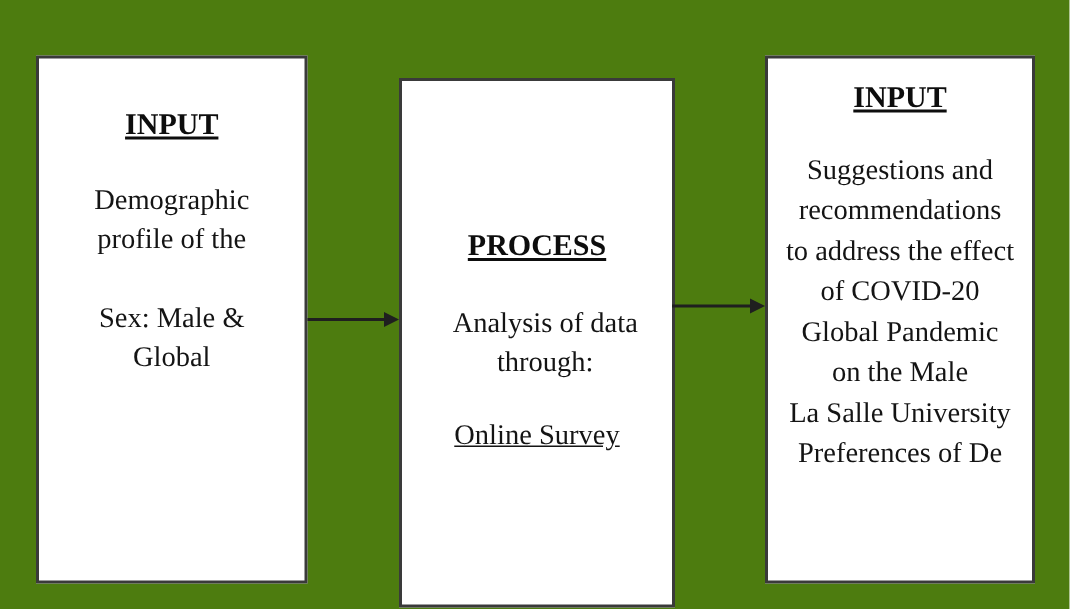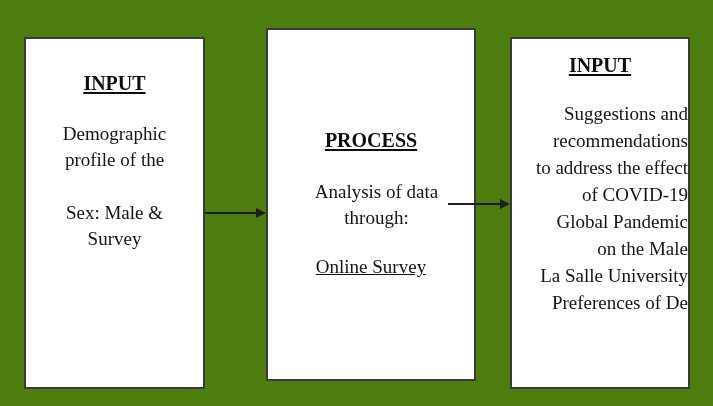--- a/index.html
+++ b/index.html
@@ -19,21 +19,21 @@
   .box {
     position: absolute;
     box-sizing: border-box;
     border: 2px solid #3a3a3a;
     background: #ffffff;
     text-align: center;
     font-size: 19px;
     line-height: 26px;
   }
   .box-input   { left: 24px;  top: 37px; width: 181px; height: 352px; }
-  .box-process { left: 266px; top: 28px; width: 210px; height: 353px; }
+  .box-process { left: 266px; top: 52px; width: 184px; height: 353px; }
   .box-output  { left: 510px; top: 37px; width: 180px; height: 352px; }
 
   .box-title {
     font-weight: bold;
     font-size: 20px;
     line-height: 26px;
     color: #0d0d0d;
     text-decoration: underline;
     text-decoration-thickness: 2px;
     text-underline-offset: 2px;
@@ -41,21 +41,21 @@
   .box-input   .box-title { margin-top: 31px; }
   .box-process .box-title { margin-top: 97px; }
   .box-output  .box-title { margin-top: 13px; }
 
   .para { margin-top: 26px; }
   .box-input   .para-1 { margin-top: 25px; }
   .box-input   .para-2 { margin-top: 27px; }
   .box-input   .para-3 { margin-top: 27px; }
   .box-process .para-1 { margin-top: 26px; margin-left: 11px; }
   .box-process .para-2 { margin-top: 23px; text-decoration: underline; }
-  .box-output  .para-1 { margin-top: 22px; text-align: right; }
+  .box-output  .para-1 { margin-top: 22px; }
   .box-output  .line   { line-height: 27px; }
 
   .line { white-space: nowrap; }
 
   .arrow {
     position: absolute;
     height: 2px;
     background: #1f1f1f;
   }
   .arrow::after {
@@ -78,21 +78,21 @@
 <div class="canvas">
 
   <div class="box box-input">
     <div class="box-title">INPUT</div>
     <div class="para para-1">
       <div class="line">Demographic</div>
       <div class="line">profile of the</div>
     </div>
     <div class="para para-3">
       <div class="line">Sex: Male &amp;</div>
-      <div class="line">Survey</div>
+      <div class="line">Global</div>
     </div>
   </div>
 
   <div class="arrow arrow-1"></div>
 
   <div class="box box-process">
     <div class="box-title">PROCESS</div>
     <div class="para para-1">
       <div class="line">Analysis of data</div>
       <div class="line">through:</div>
@@ -103,21 +103,21 @@
   </div>
 
   <div class="arrow arrow-2"></div>
 
   <div class="box box-output">
     <div class="box-title">INPUT</div>
     <div class="para para-1">
       <div class="line">Suggestions and</div>
       <div class="line">recommendations</div>
       <div class="line">to address the effect</div>
-      <div class="line">of COVID-19</div>
+      <div class="line">of COVID-20</div>
       <div class="line">Global Pandemic</div>
       <div class="line">on the Male</div>
       <div class="line">La Salle University</div>
       <div class="line">Preferences of De</div>
     </div>
   </div>
 
 </div>
 
 </body></html>

